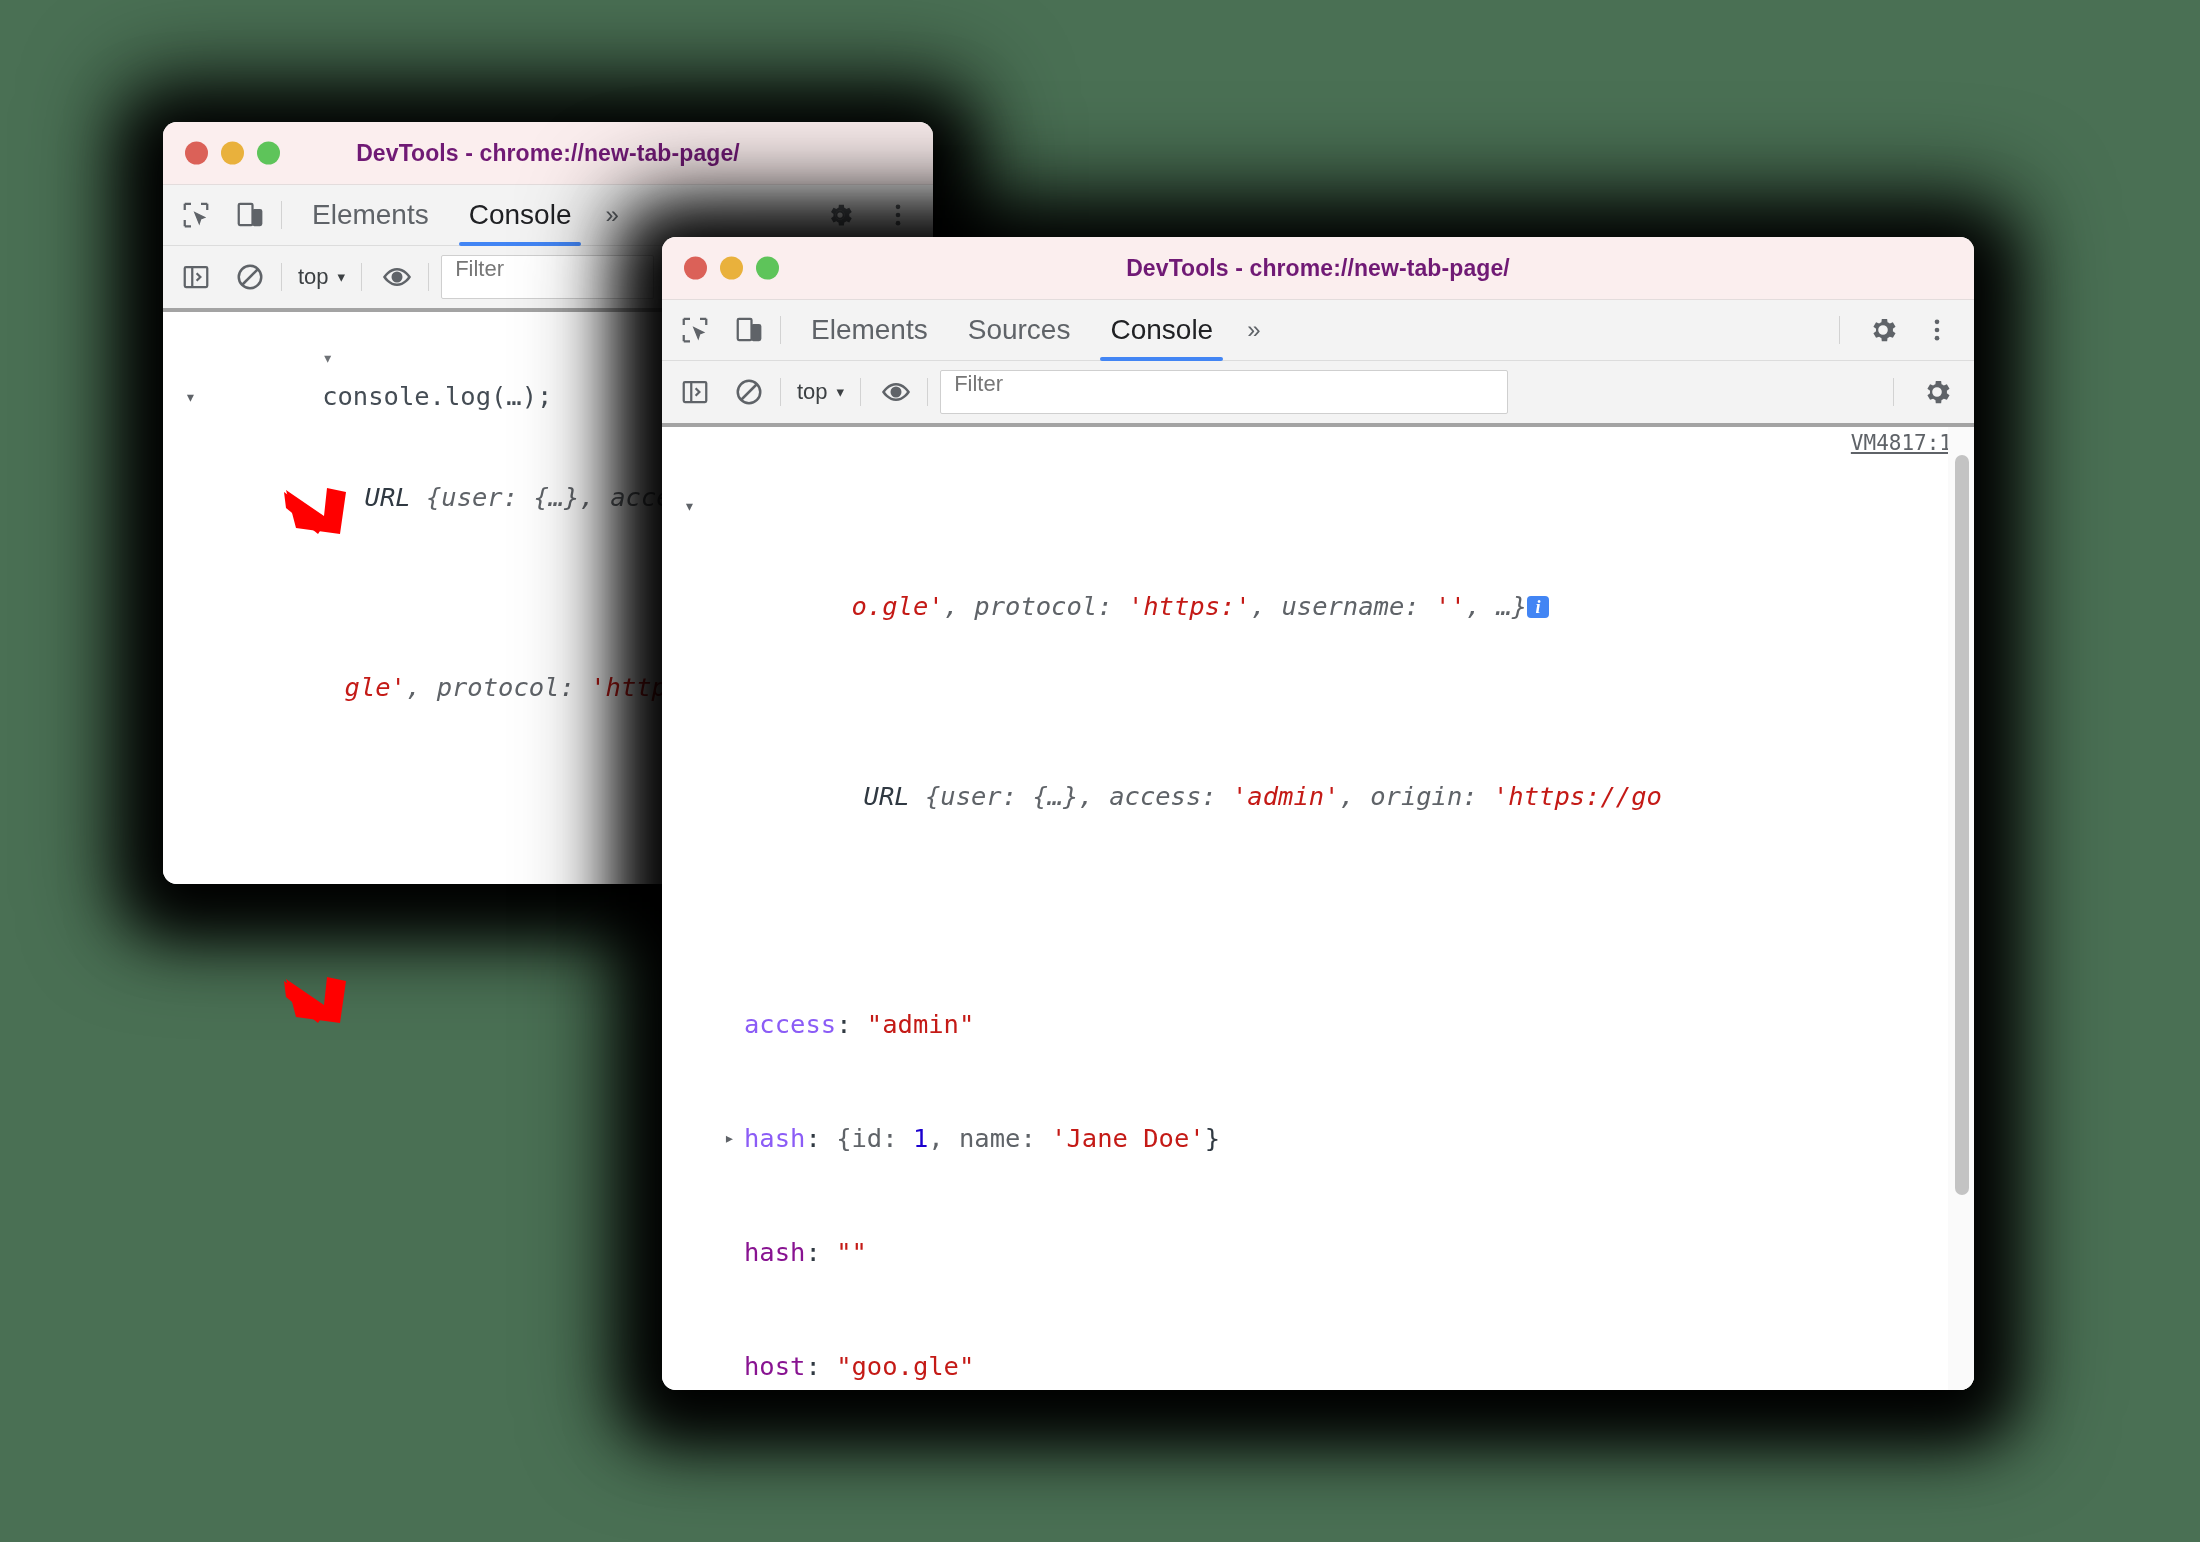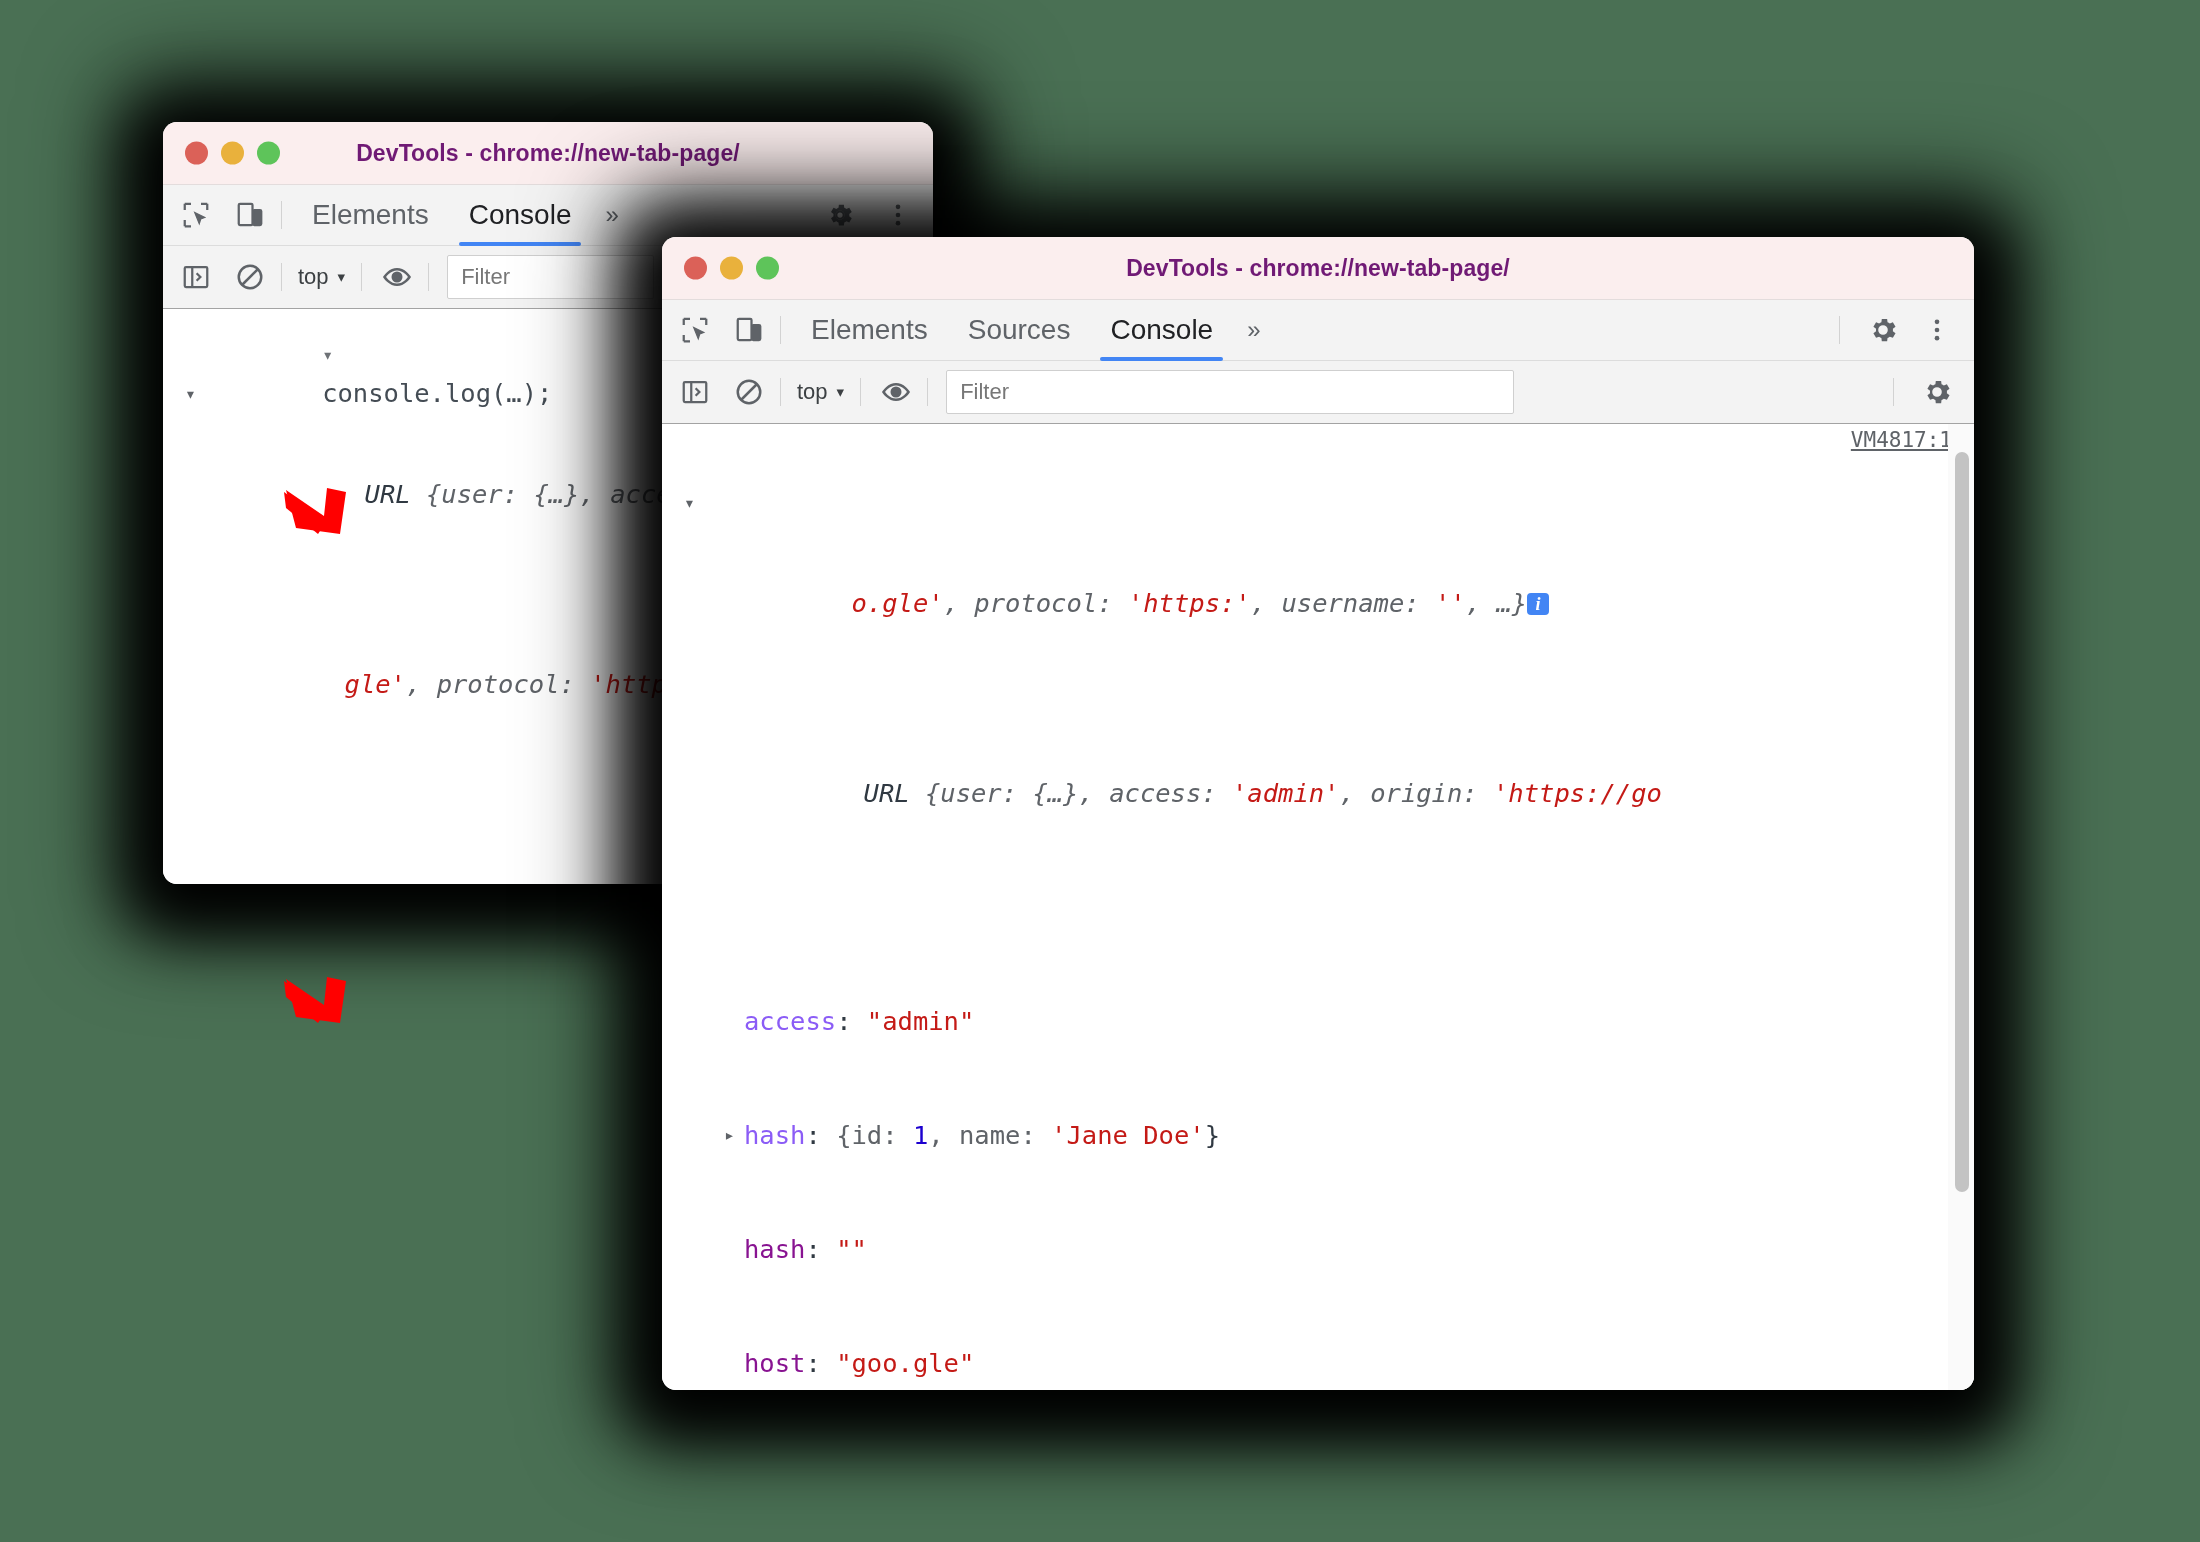--- a/index.html
+++ b/index.html
@@ -62,32 +62,32 @@
     content:"";position:absolute;left:10px;right:10px;bottom:-1px;height:4px;
     background:#4285f4;border-radius:2px;
   }
   .chev{font-size:24px;color:#5f6368;padding:0 14px;display:flex;align-items:center;height:100%;}
   .spacer{flex:1 1 auto;}
 
   
   .filterbar{
     height:62px;background:#f3f3f3;
     display:flex;align-items:center;
-    border-bottom:1px solid #a3a3a3;
+    border-bottom:4px solid #a3a3a3;
     position:relative;
   }
   .ctx-sel{
     font-size:22px;color:#3c4043;display:flex;align-items:center;gap:9px;
     padding:0 6px;white-space:nowrap;
   }
   .caret{font-size:15px;color:#3c4043;}
   .filter-input{
     height:42px;background:#fff;border:1px solid #cfcfcf;border-radius:2px;
-    display:flex;align-items:center;padding:0 13px;
-    font-size:22px;color:#777;margin-left:8px;
+    display:flex;padding:0 13px;
+    font-size:22px;color:#777;margin-left:2px;
   }
   .levels{
     font-size:22px;color:#3c4043;display:flex;align-items:center;gap:9px;
     padding:0 12px;white-space:nowrap;
   }
 
   
   .console-body{
     background:#ffffff;position:relative;overflow:hidden;
     font-family:"DejaVu Sans Mono","Liberation Mono",monospace;

